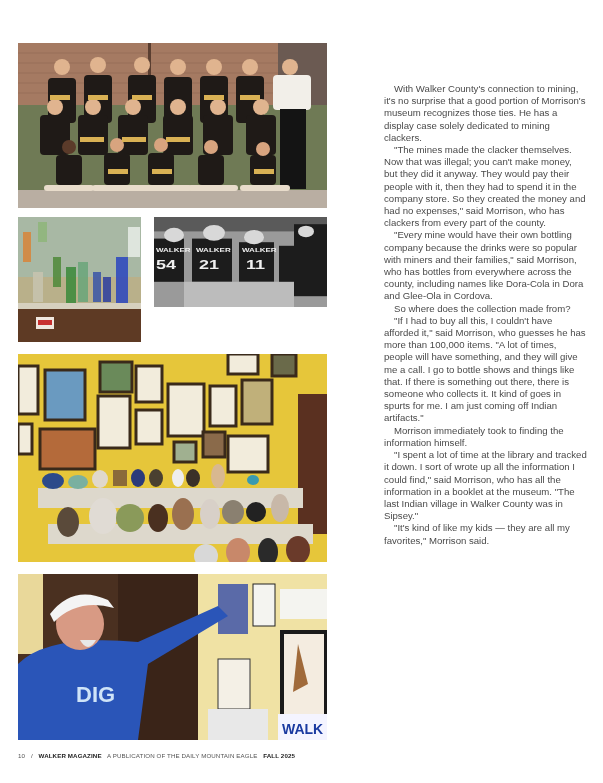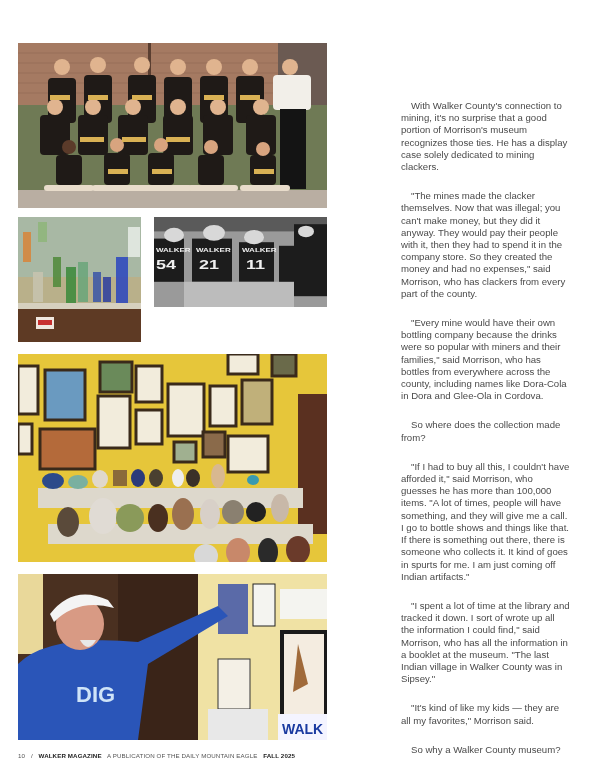--- a/index.html
+++ b/index.html
@@ -12,21 +12,21 @@
   #team { left: 18px; top: 43px; width: 309px; height: 165px; }
   #bottles { left: 18px; top: 217px; width: 123px; height: 125px; }
   #football { left: 154px; top: 217px; width: 173px; height: 90px; }
   #pottery { left: 18px; top: 354px; width: 309px; height: 208px; }
   #morrison { left: 18px; top: 574px; width: 309px; height: 166px; }
 
   .article {
     position: absolute; left: 384px; top: 83px; width: 203px;
     font-size: 9.6px; line-height: 12.2px; color: #4a4a4a;
   }
-  .article p { margin: 17px; text-indent: 10px; }
+  .article p { margin: 0; text-indent: 10px; }
 
   .footer {
     position: absolute; left: 18px; top: 752px; font-size: 6.2px; color: #555;
     letter-spacing: 0.1px; white-space: nowrap;
   }
   .footer span { margin-right: 4px; }
   .footer .bold { font-weight: bold; color: #222; }
 </style>
 </head>
 <body>
@@ -259,23 +259,23 @@
     <rect x="190" y="135" width="60" height="31" fill="#e8e8e8"></rect>
   </svg>
 </div>
 
 <div class="article">
   <p>With Walker County's connection to mining, it's no surprise that a good portion of Morrison's museum recognizes those ties. He has a display case solely dedicated to mining clackers.</p>
   <p>"The mines made the clacker themselves. Now that was illegal; you can't make money, but they did it anyway. They would pay their people with it, then they had to spend it in the company store. So they created the money and had no expenses," said Morrison, who has clackers from every part of the county.</p>
   <p>"Every mine would have their own bottling company because the drinks were so popular with miners and their families," said Morrison, who has bottles from everywhere across the county, including names like Dora-Cola in Dora and Glee-Ola in Cordova.</p>
   <p>So where does the collection made from?</p>
   <p>"If I had to buy all this, I couldn't have afforded it," said Morrison, who guesses he has more than 100,000 items. "A lot of times, people will have something, and they will give me a call. I go to bottle shows and things like that. If there is something out there, there is someone who collects it. It kind of goes in spurts for me. I am just coming off Indian artifacts."</p>
+  <p>Morrison immediately took to finding the information himself.</p>
   <p>"I spent a lot of time at the library and tracked it down. I sort of wrote up all the information I could find," said Morrison, who has all the information in a booklet at the museum. "The last Indian village in Walker County was in Sipsey."</p>
   <p>"It's kind of like my kids — they are all my favorites," Morrison said.</p>
-  <p>So why a Walker County museum?</p>
 </div>
 
 <div class="footer">
   <span>10</span>
   <span>/</span>
   <span class="bold">WALKER MAGAZINE</span>
   <span>A PUBLICATION OF THE DAILY MOUNTAIN EAGLE</span>
   <span class="bold">FALL 2025</span>
 </div>
 

